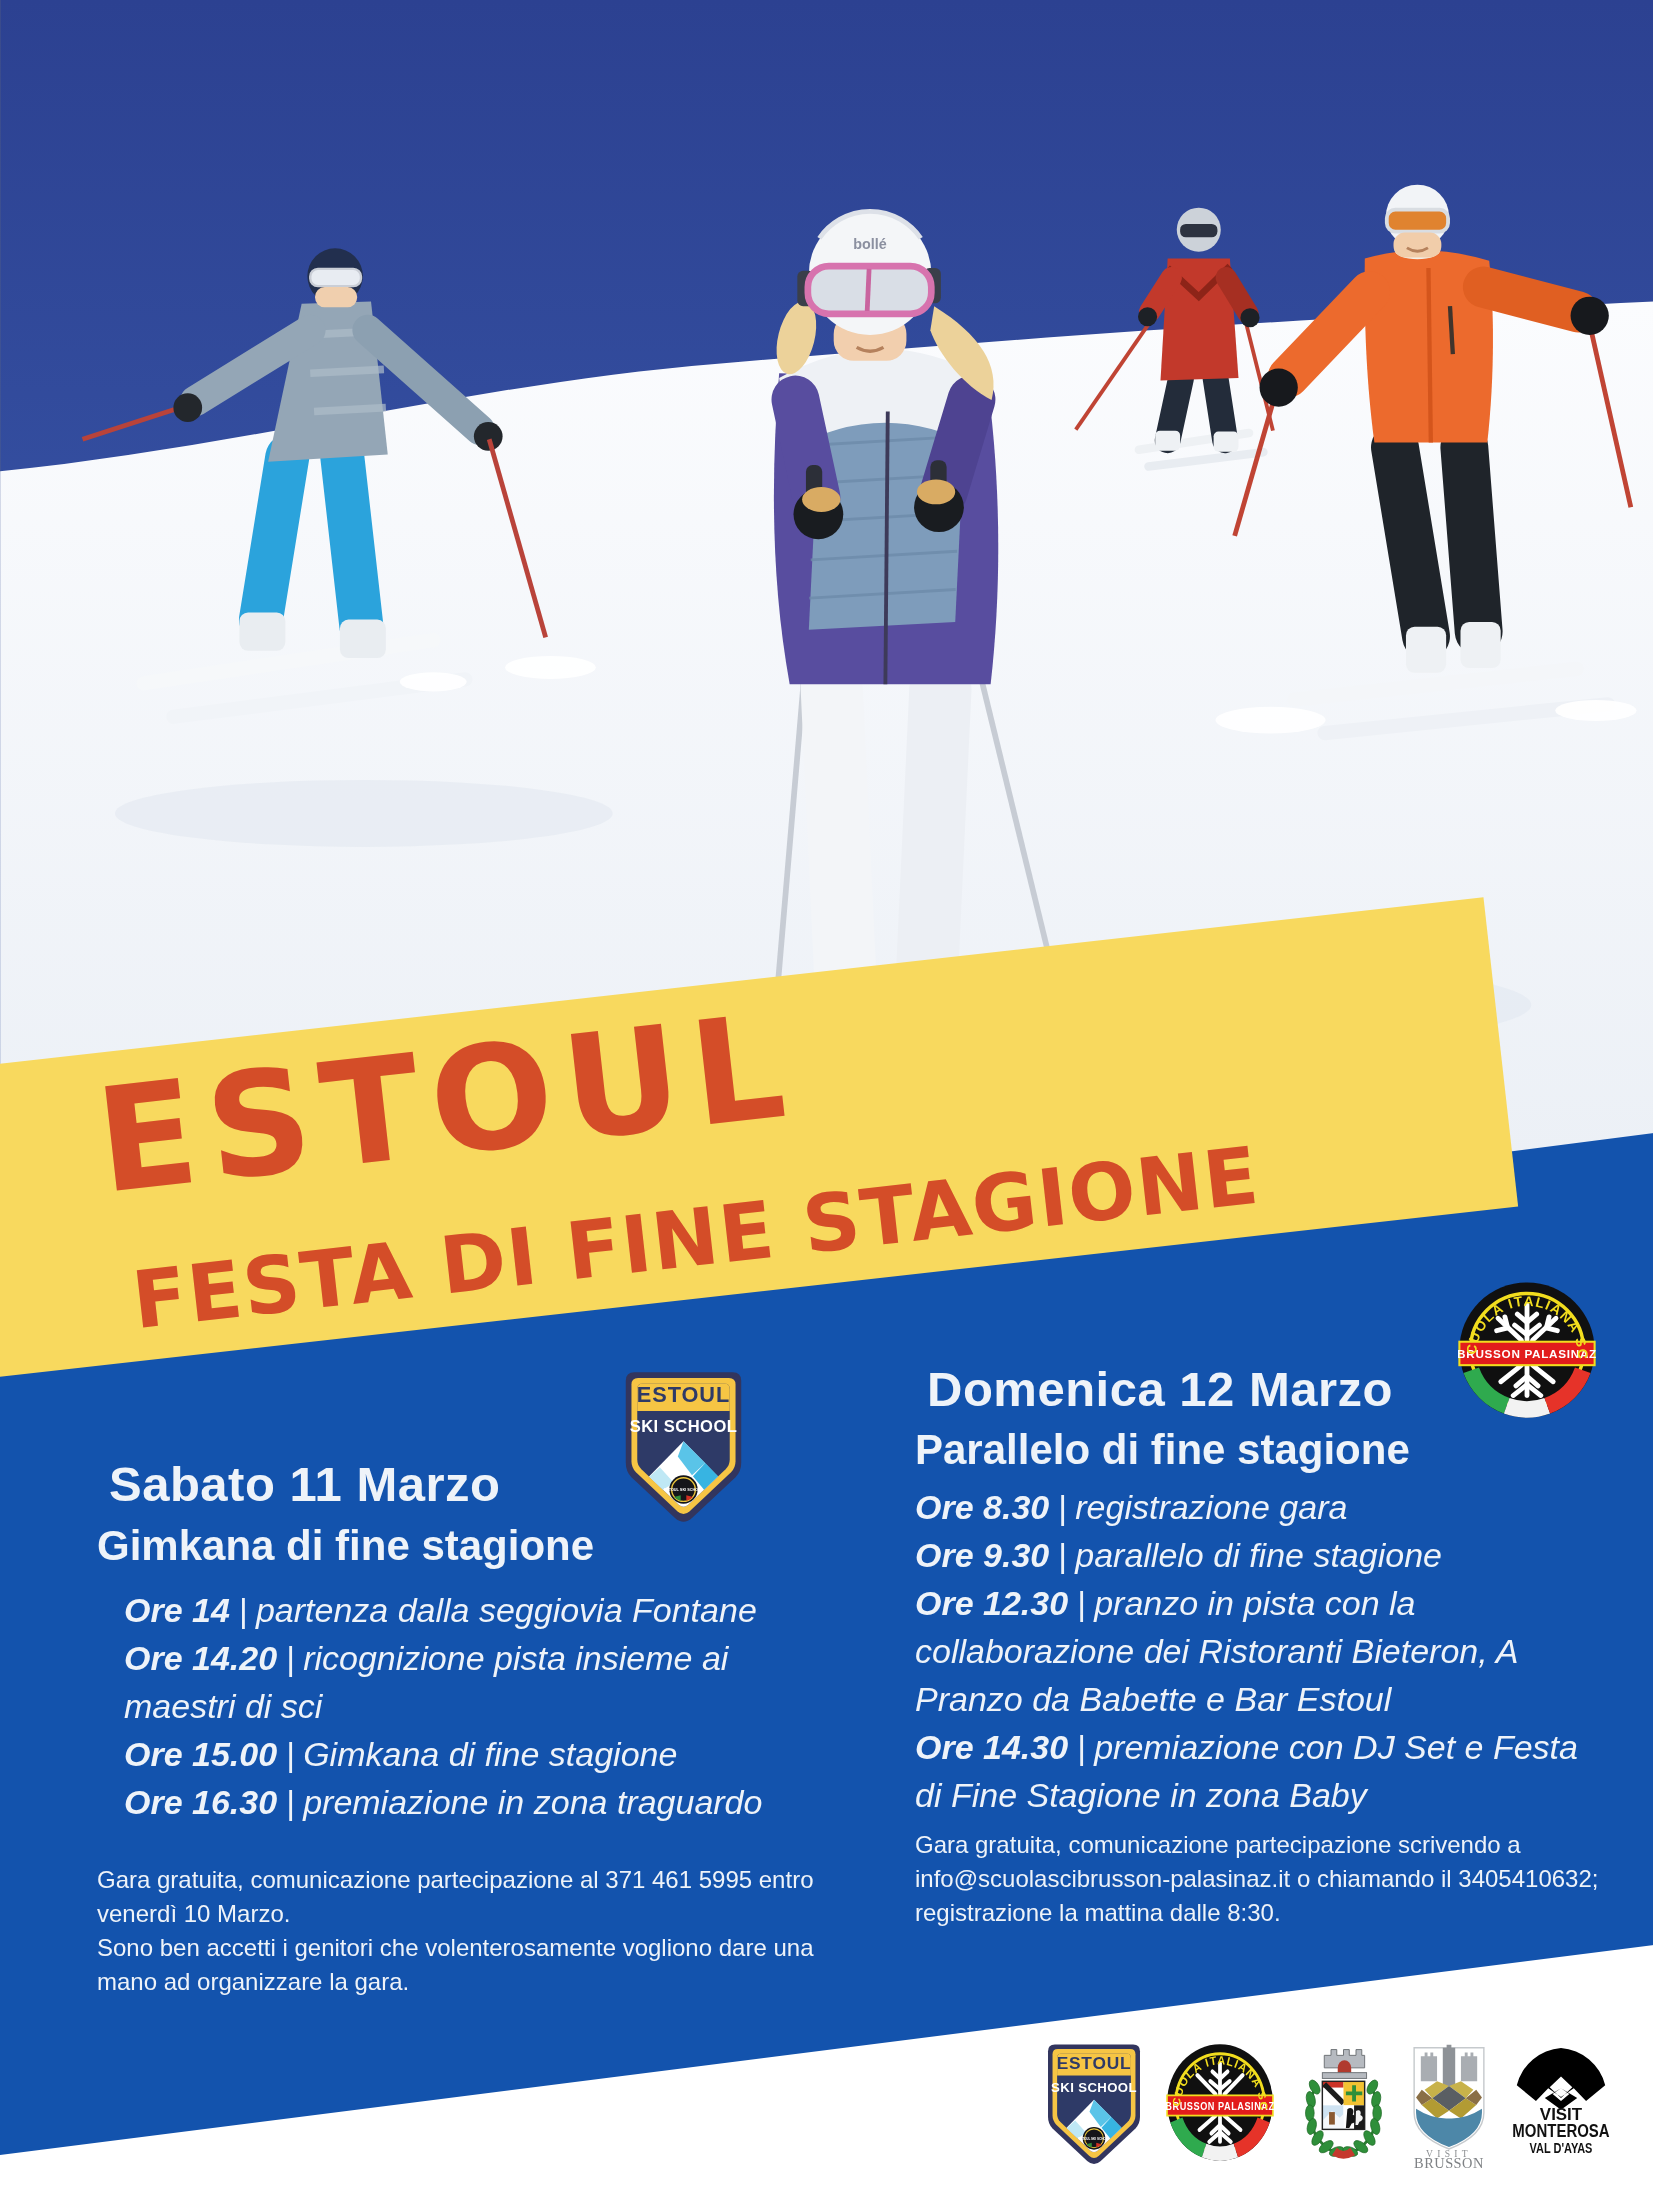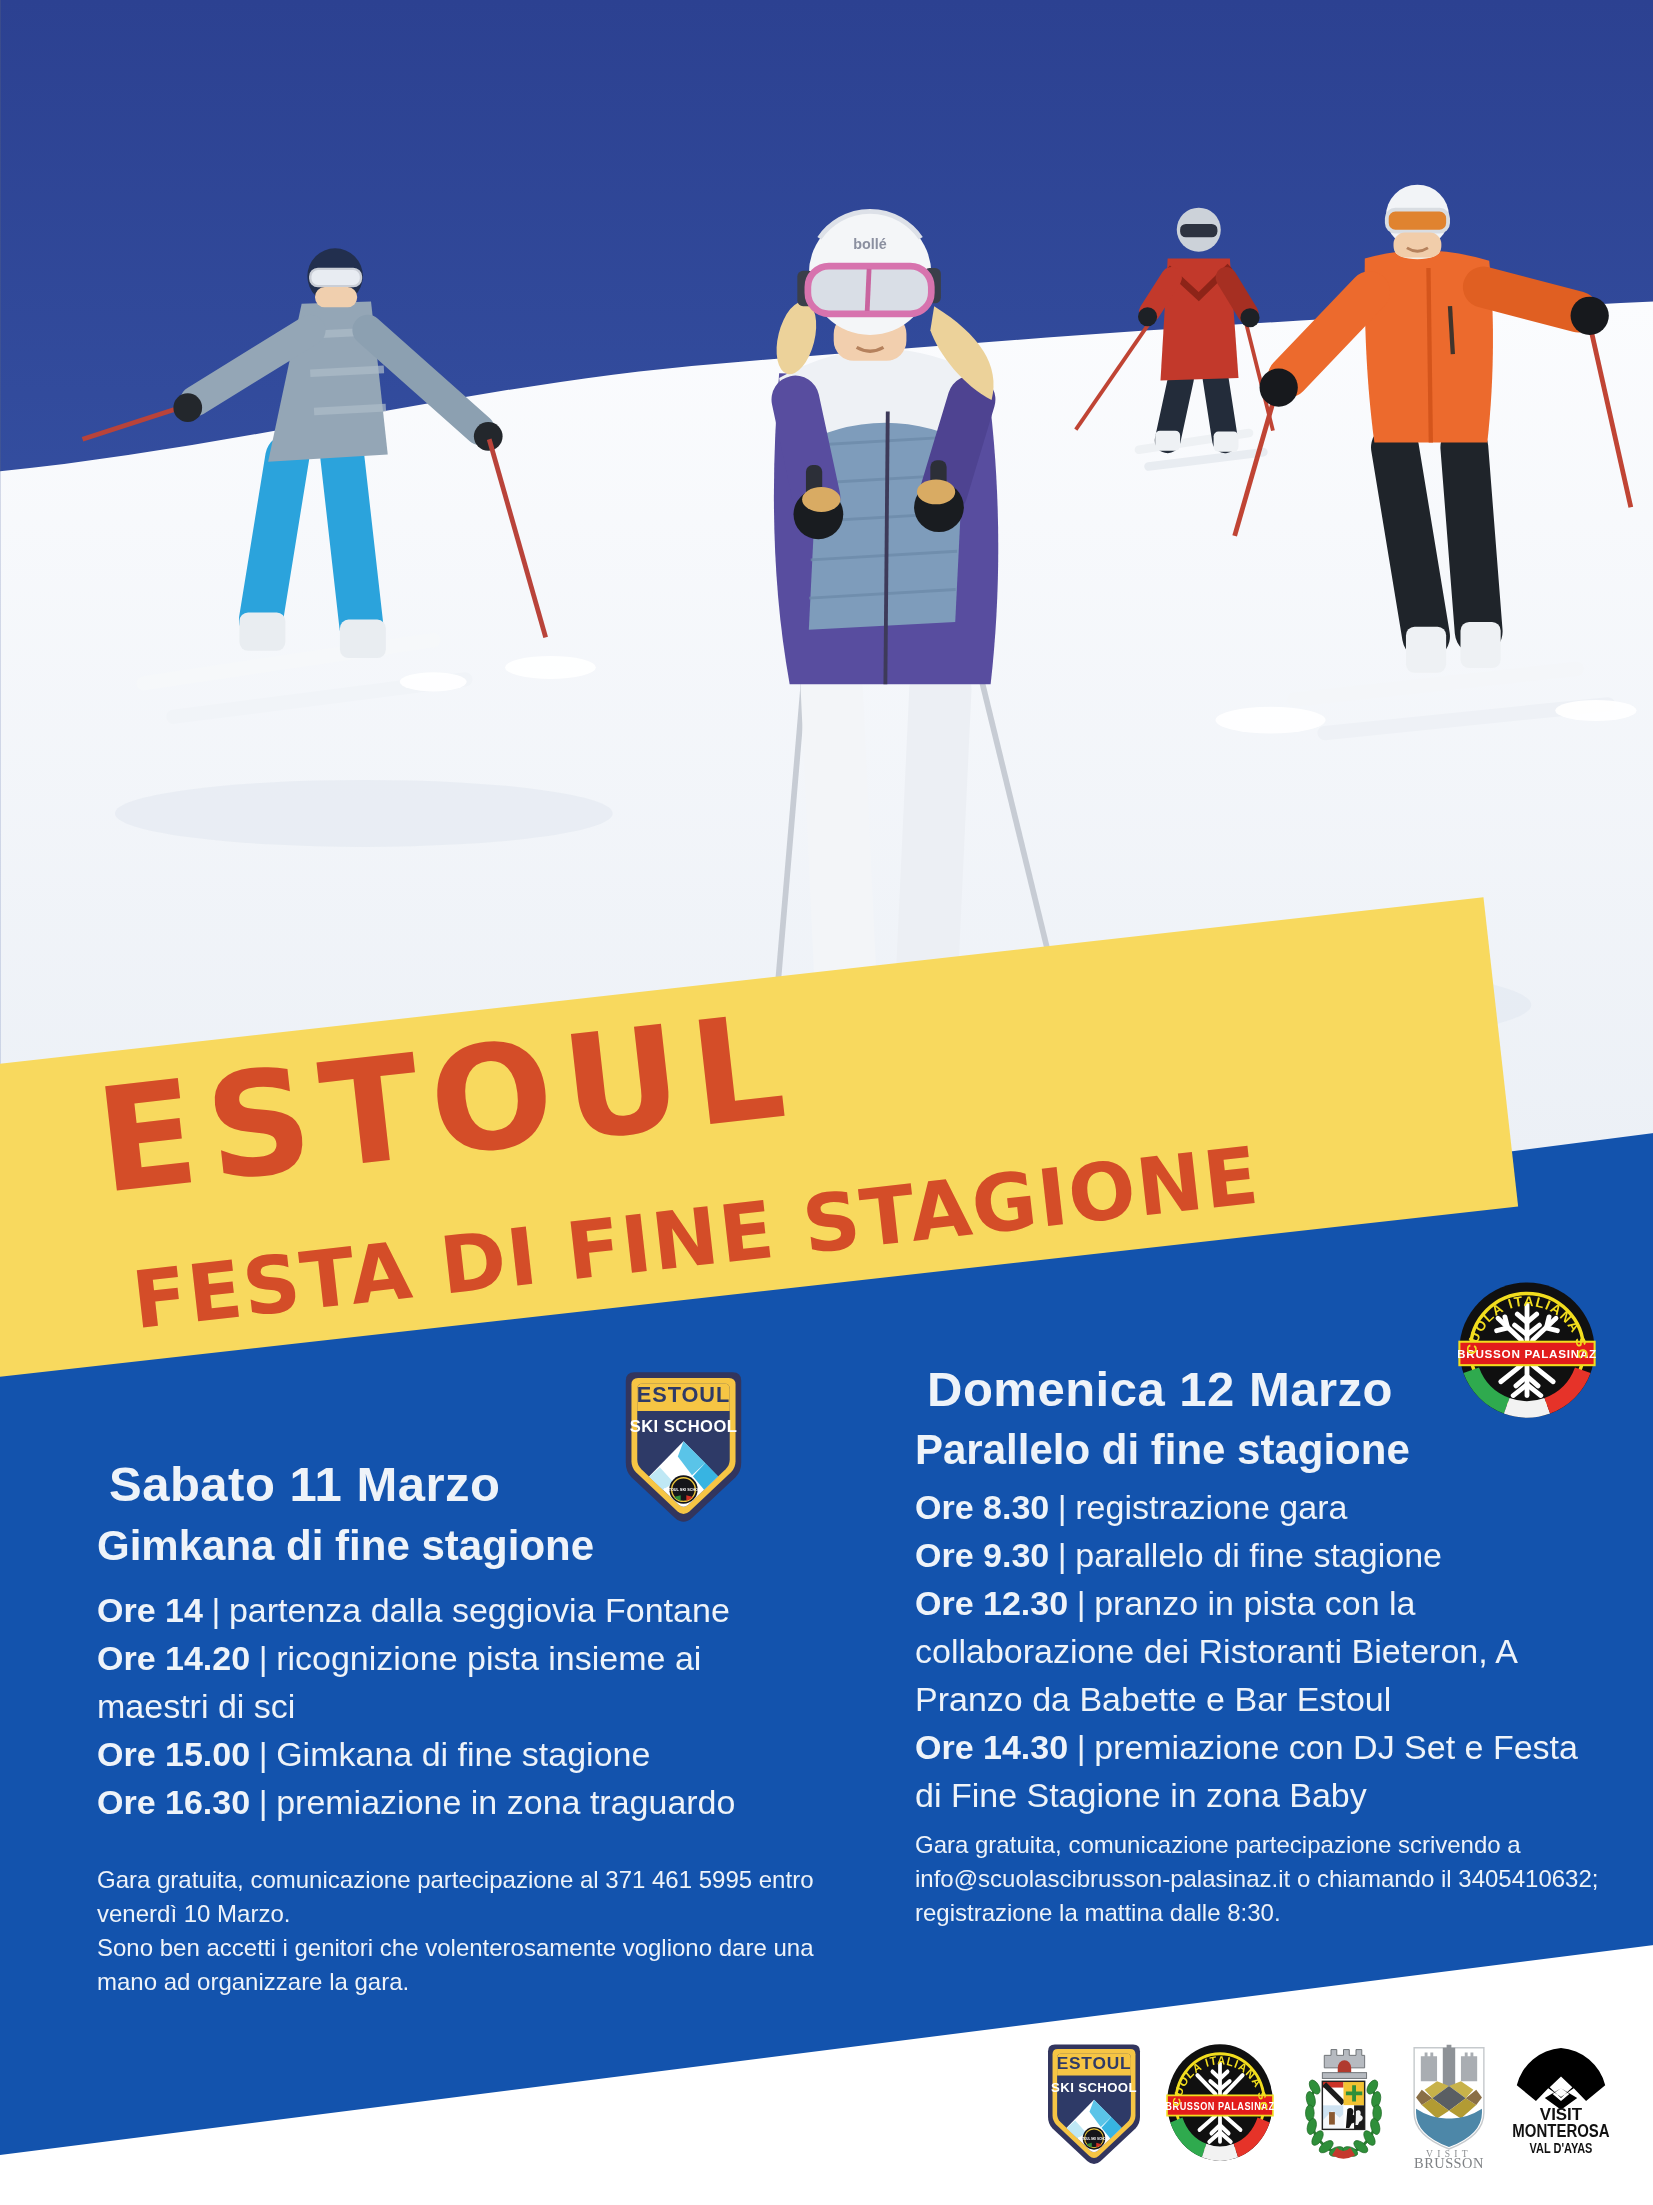--- a/index.html
+++ b/index.html
@@ -26,22 +26,22 @@
     font-weight:bold;font-size:79px;line-height:79px;color:#d44d28;letter-spacing:1.4px;white-space:nowrap;}
 
   
   .col{position:absolute;z-index:5;color:#eef3f9;}
   .col-left{left:97px;top:1446px;width:718px;}
   .col-right{left:915px;top:1351px;width:684px;}
   .col h1{margin:12px;font-size:49px;line-height:52px;font-weight:bold;letter-spacing:0.5px;}
   .col h2{margin:0;font-size:42px;line-height:45px;font-weight:bold;}
   .col-left h2{margin-top:13.4px;}
   .col-right h2{margin-top:11.5px;}
-  ul.schedule{list-style:none;margin:0;padding:0;font-size:34px;line-height:48px;font-weight:400;}
-  .col-left ul.schedule{margin-top:18px;}
+  ul.schedule{list-style:none;margin:0;padding:0;font-size:34px;line-height:48px;font-weight:400;font-style:italic;}
+  .col-left ul.schedule{margin-top:18px;margin-left:27px;}
   .col-right ul.schedule{margin-top:10.5px;}
   ul.schedule b{font-weight:bold;}
   ul.schedule .sep{padding:0 8.6px;font-weight:400;}
   .note{font-size:24px;line-height:34px;font-weight:400;}
   .col-left .note{margin-top:37px;}
   .col-right .note{margin-top:9.6px;}
   .note p{margin:0;}
 
   
   .badge{position:absolute;z-index:6;}

